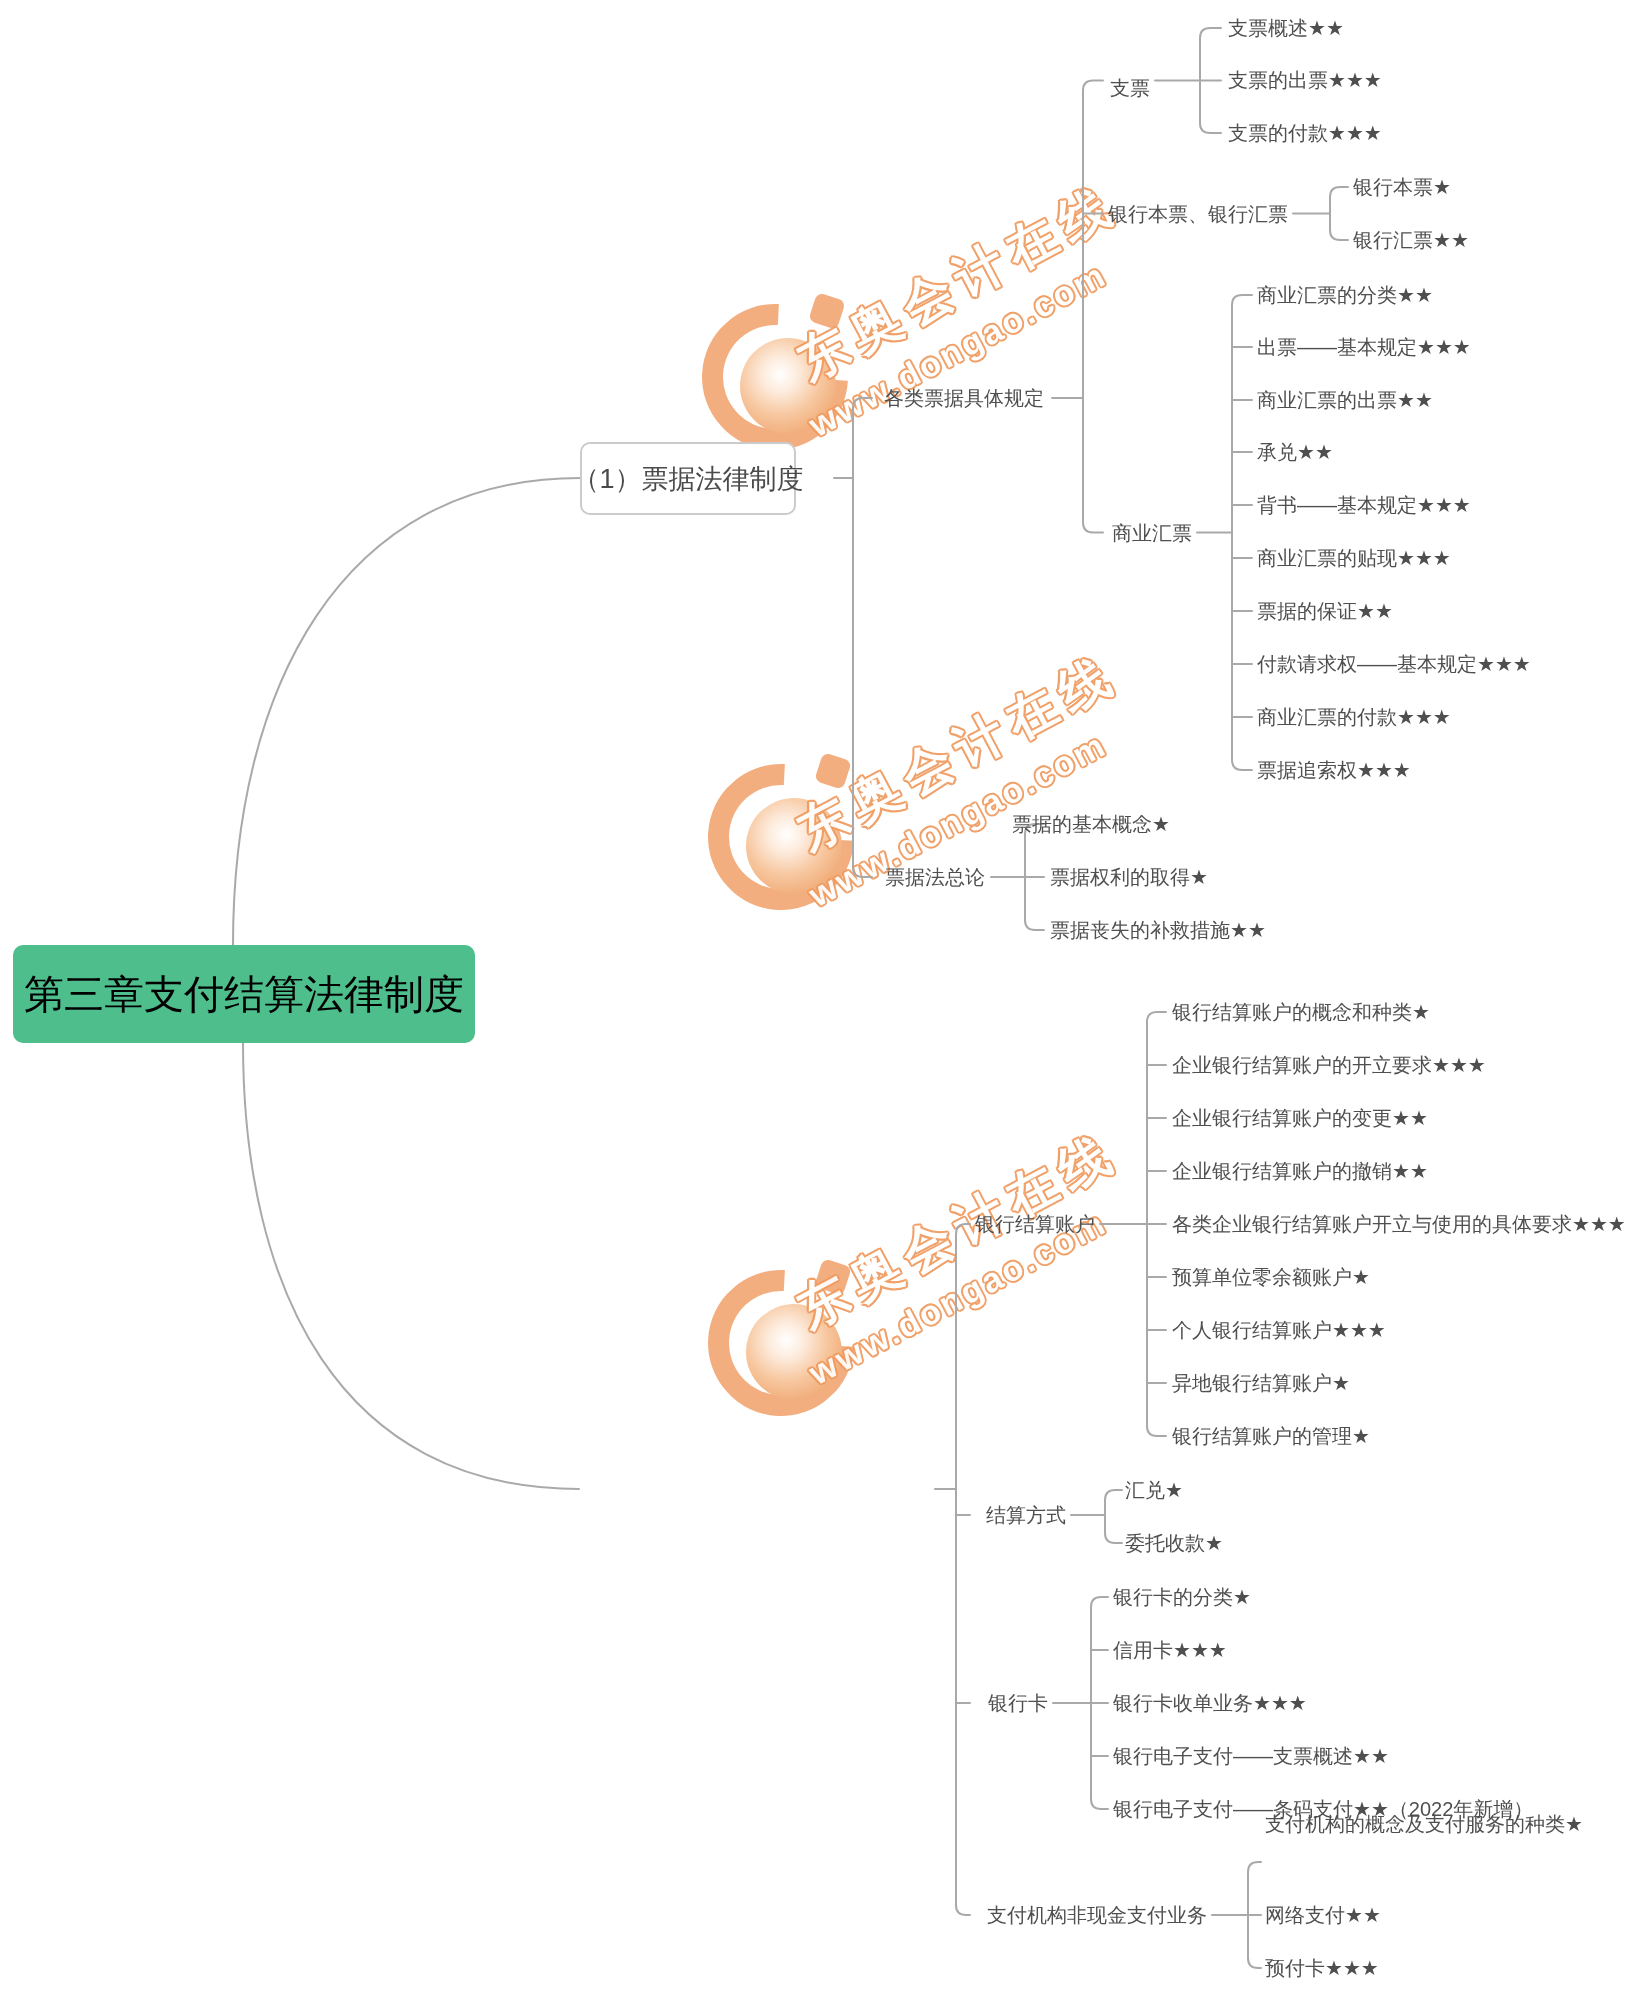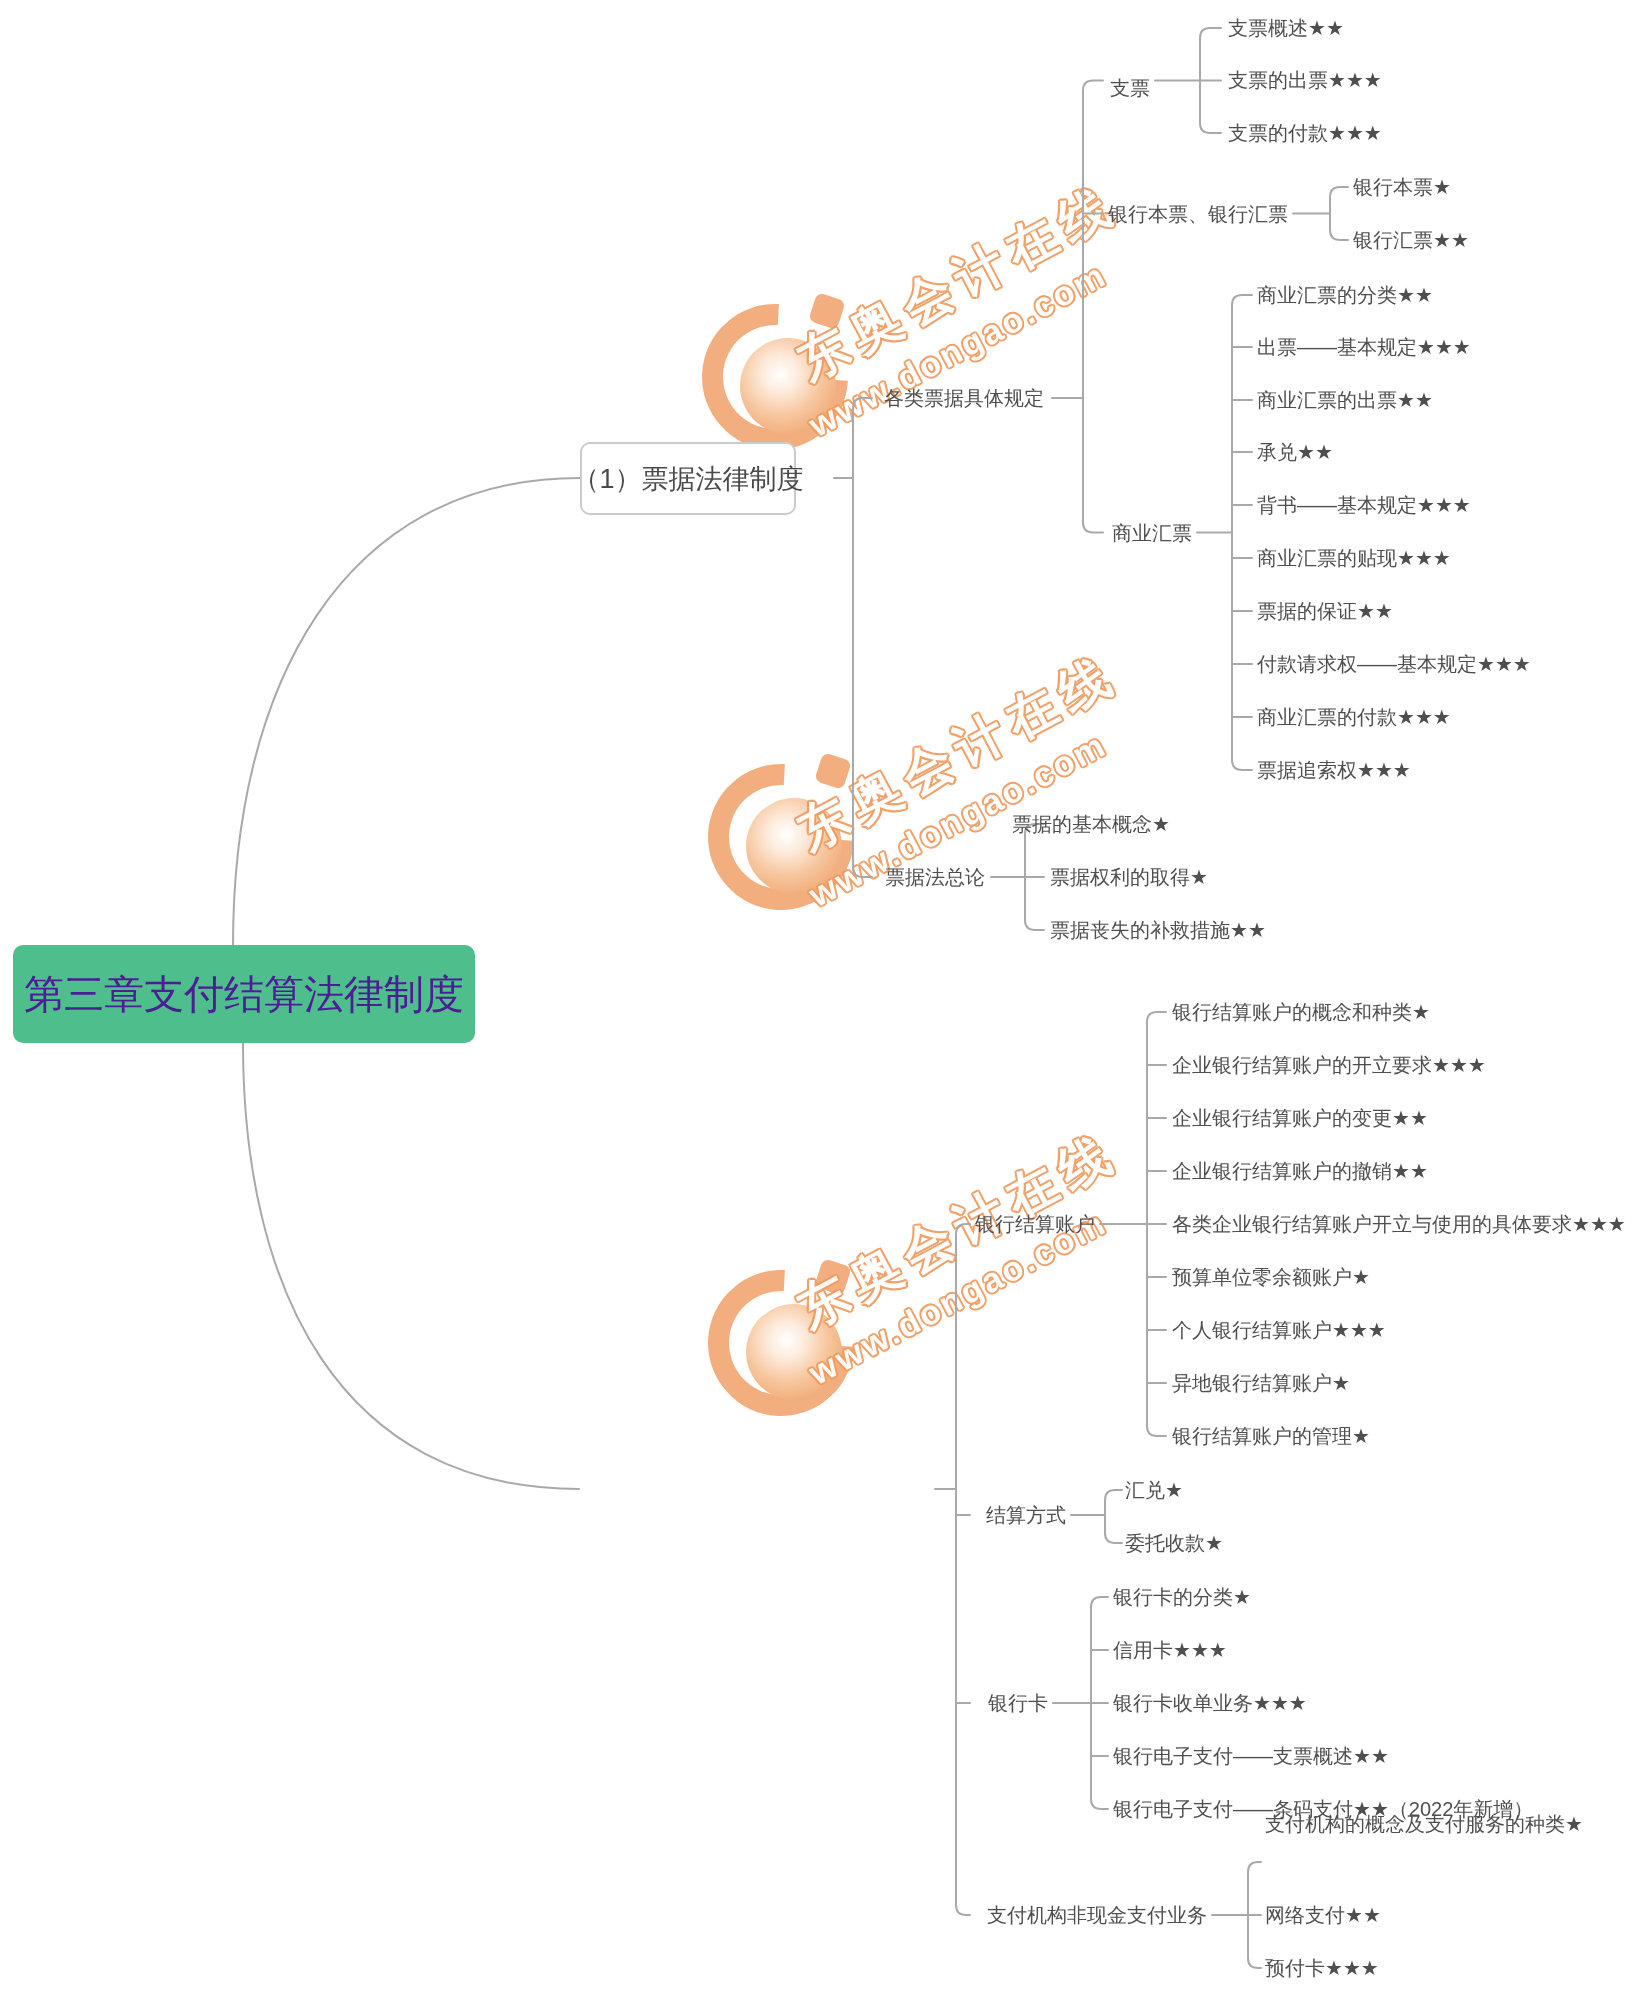--- a/index.html
+++ b/index.html
@@ -43,21 +43,21 @@
     transform:translateY(-50%);
   }
   .boxnode{
     position:absolute;z-index:2;box-sizing:border-box;background:#fff;border:2px solid #cbcbcb;
     border-radius:10px;display:flex;align-items:center;justify-content:center;
     color:#4a4a4a;font-size:27px;white-space:nowrap;
   }
   .rootnode{
     position:absolute;z-index:2;box-sizing:border-box;border-radius:10px;
     display:flex;align-items:center;justify-content:center;
-    color:#4c1d95;font-size:40px;white-space:nowrap;
+    color:#000000;font-size:40px;white-space:nowrap;
   }
 </style>
 </head>
 <body>
 
 <div id="stage">
 
   <div class="wm" style="left:700px;top:290px;">
     <div class="logo">
       <div class="ring"></div>

